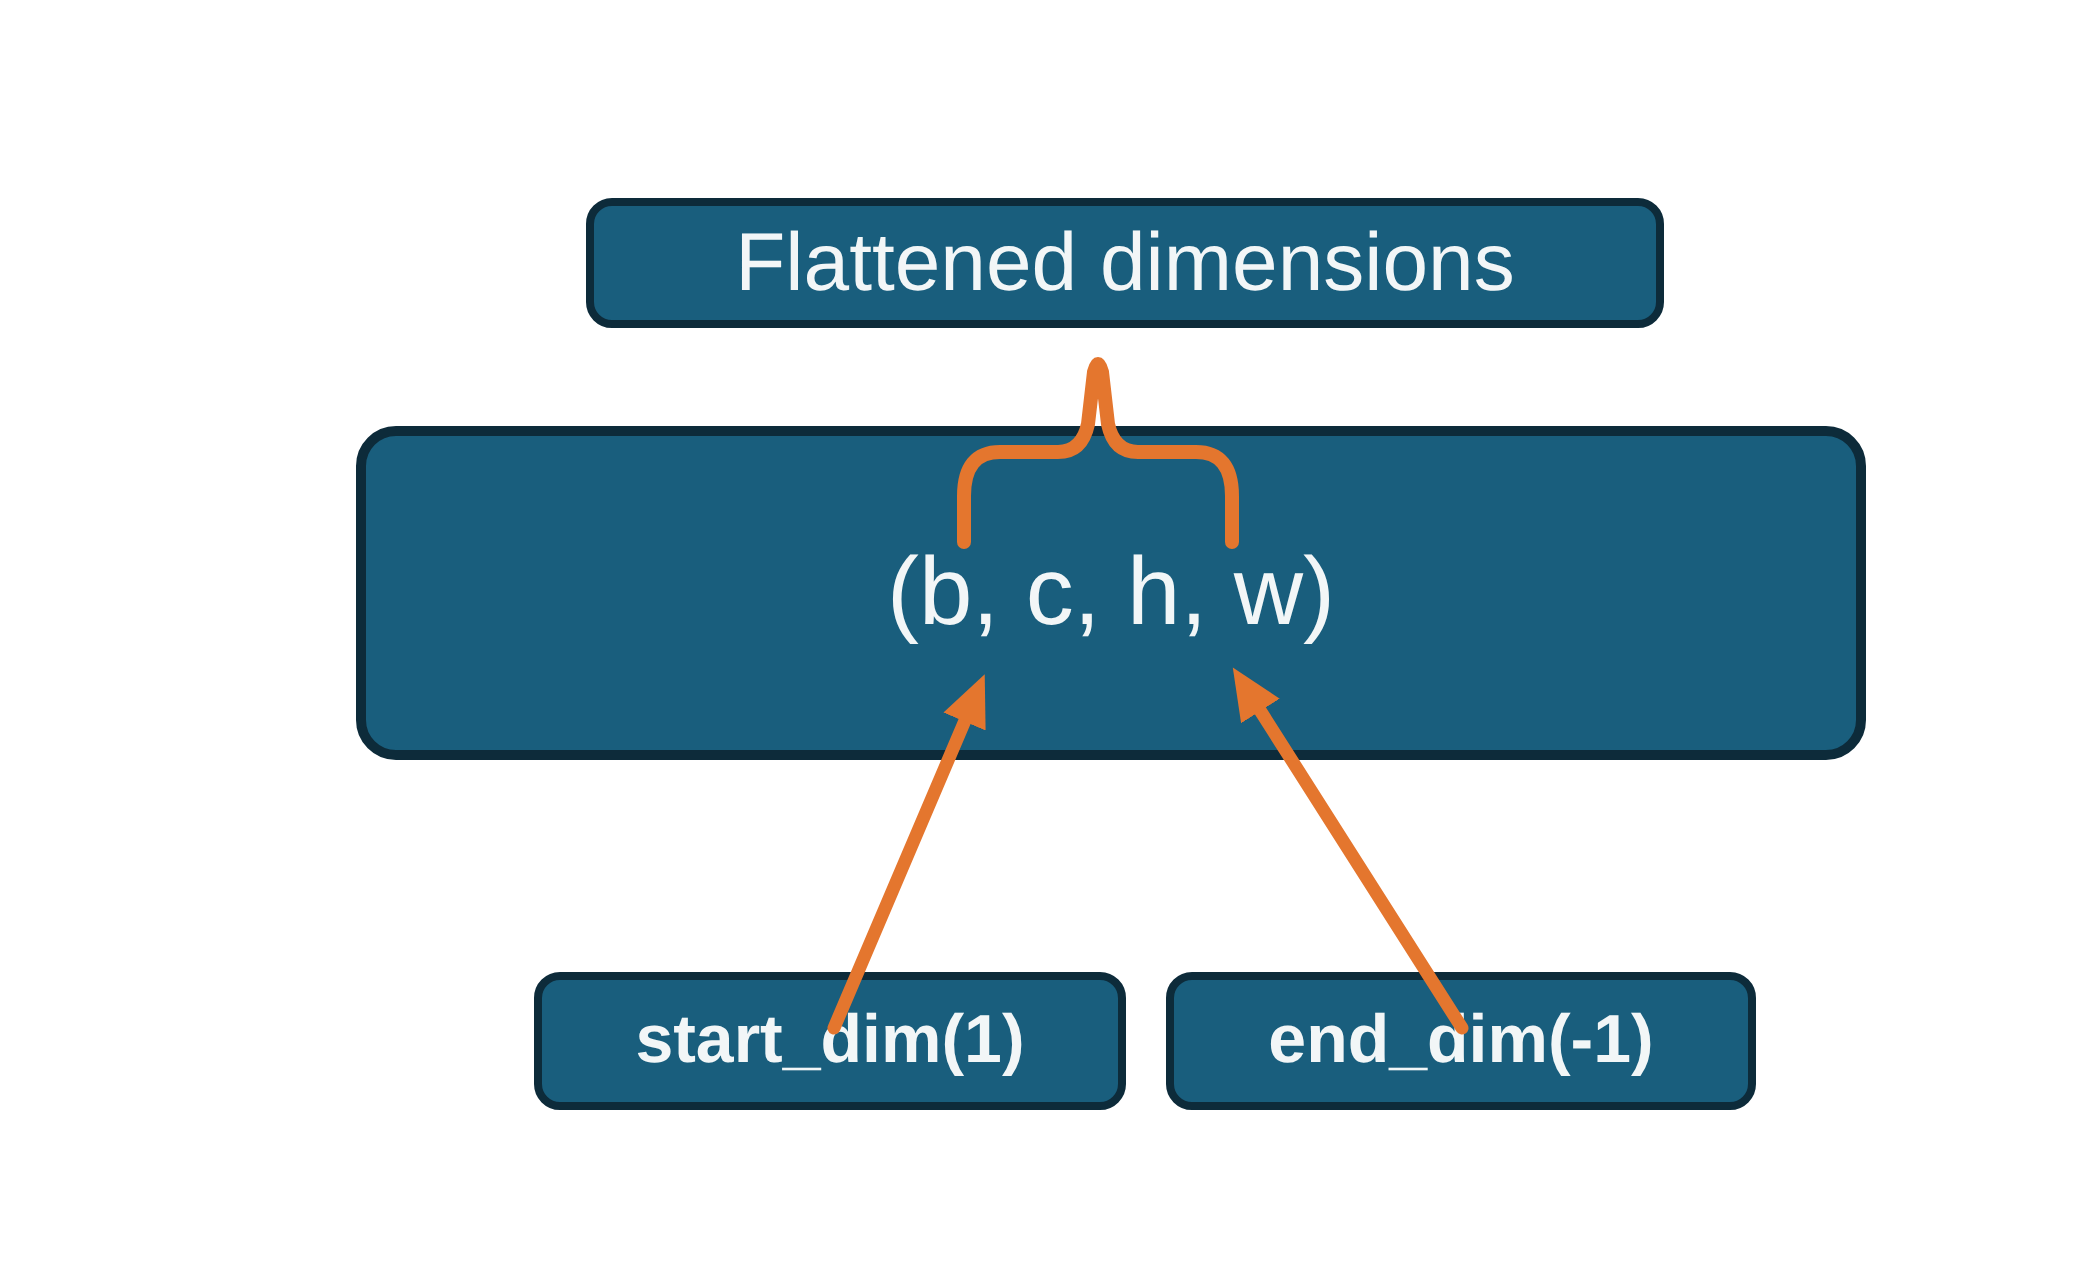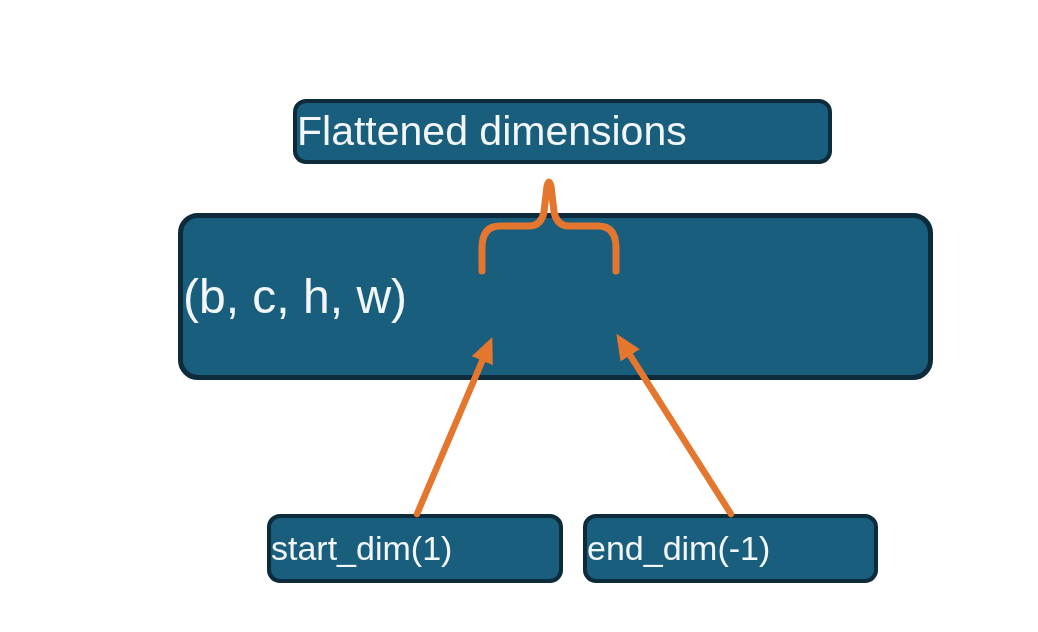--- a/index.html
+++ b/index.html
@@ -16,41 +16,42 @@
     overflow: hidden;
   }
   .node {
     position: absolute;
     box-sizing: border-box;
     background: var(--box-fill, #195e7d);
     border: 4.5px solid var(--box-border, #0d2b3a);
     color: var(--text, #f2f6f7);
     display: flex;
     align-items: center;
-    justify-content: flex-start;
+    justify-content: center;
     white-space: nowrap;
   }
   .title-box {
     left: 293px; top: 99px;
     width: 539px; height: 65px;
     border-radius: 13px;
     font-size: 41px;
   }
   .tensor-box {
     left: 178px; top: 213px;
     width: 755px; height: 167px;
     border-radius: 20px;
     border-width: 5px;
     font-size: 48px;
   }
   .dim-box {
-    top: 514px;
+    top: 486px;
     height: 69px;
     border-radius: 13px;
     font-size: 34px;
+    font-weight: bold;
   }
   .start-box { left: 267px; width: 296px; }
   .end-box   { left: 583px; width: 295px; }
 
   .overlay {
     position: absolute;
     left: 0; top: 0;
     width: 1038px;
     height: 632px;
     pointer-events: none;

